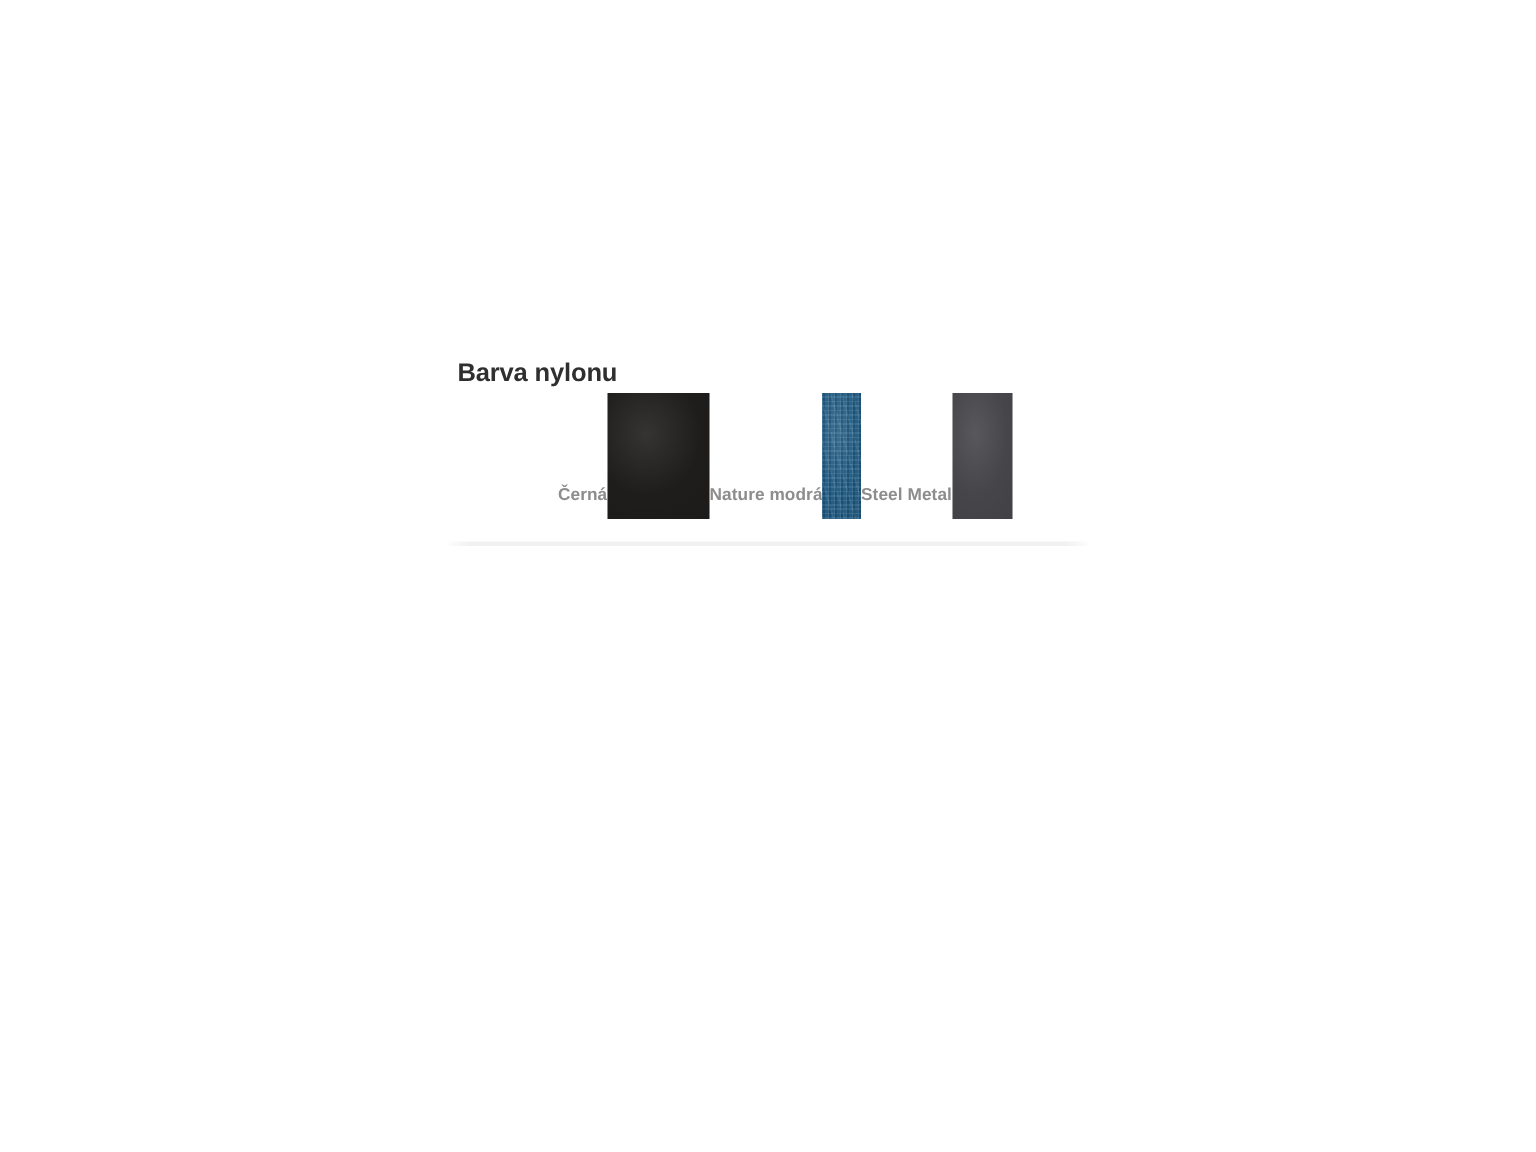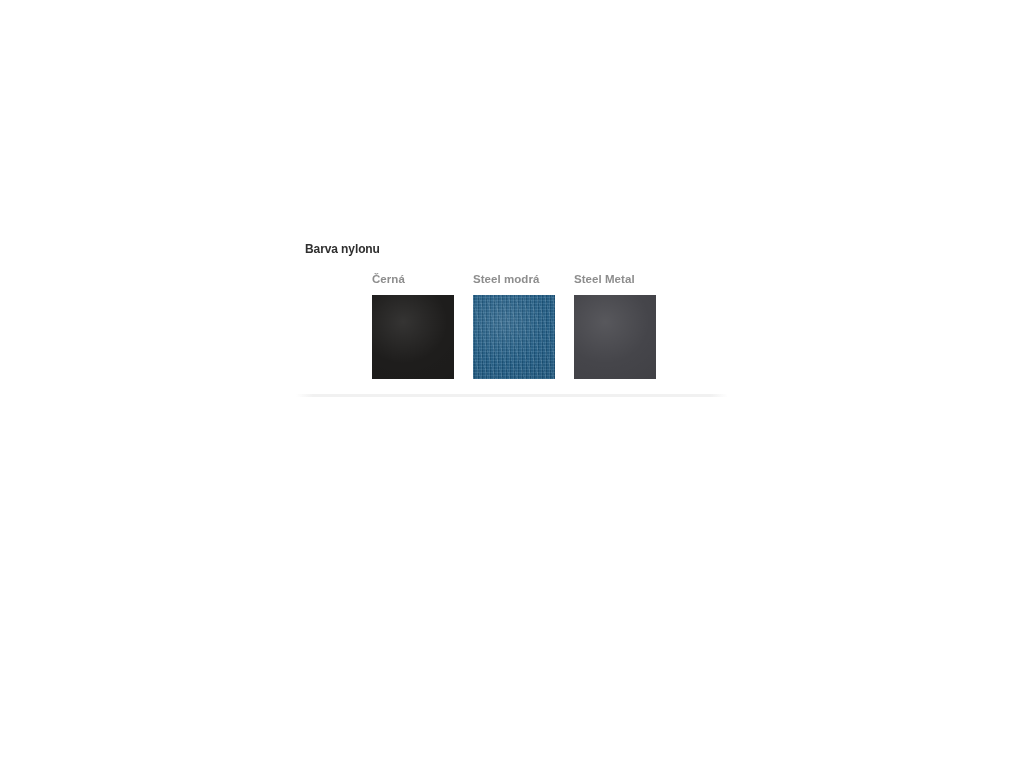--- a/index.html
+++ b/index.html
@@ -19,43 +19,43 @@
 
   
   #option-group {
     position: absolute;
     left: 296px;
     top: 240px;
     width: 432px;
   }
 
   .group-title {
-    font-size: 12px;
+    font-size: 17px;
     font-weight: bold;
     color: #2f2f2f;
     letter-spacing: -0.1px;
     line-height: 18px;
-    margin: 0 0 14px 9px;
+    margin: 0 0 4px 9px;
     white-space: nowrap;
   }
 
   
   .swatch-row {
     display: flex;
     align-items: flex-start;
   }
 
   .row-primary   { padding-left: 76px; }
   .row-secondary { padding-left: 25px; }
 
   .swatch-item {
     width: 101px;
     display: flex;
-    flex-direction: column;
-    align-items: flex-start;
+    flex-direction: row;
+    align-items: flex-end;
     box-sizing: border-box;
   }
 
   .swatch-label {
     font-size: 11.5px;
     font-weight: bold;
     color: #8d8d8d;
     line-height: 14px;
     text-align: center;
     white-space: nowrap;
@@ -196,21 +196,21 @@
   <div class="group-title">Barva nylonu</div>
 
   <div class="swatch-row row-primary">
       <div class="swatch-item">
         <div class="swatch-label">Černá</div>
         <div class="swatch-chip tex-plain" style="background-color: rgb(30, 29, 28);">
           <span class="shade"></span>
         </div>
       </div>
       <div class="swatch-item">
-        <div class="swatch-label">Steel modrá</div>
+        <div class="swatch-label">Nature modrá</div>
         <div class="swatch-chip tex-denim" style="background-color: rgb(31, 92, 133);">
           <span class="shade"></span>
         </div>
       </div>
       <div class="swatch-item">
         <div class="swatch-label">Steel Metal</div>
         <div class="swatch-chip tex-check-fine" style="background-color: rgb(69, 69, 74);">
           <span class="shade"></span>
         </div>
       </div>

